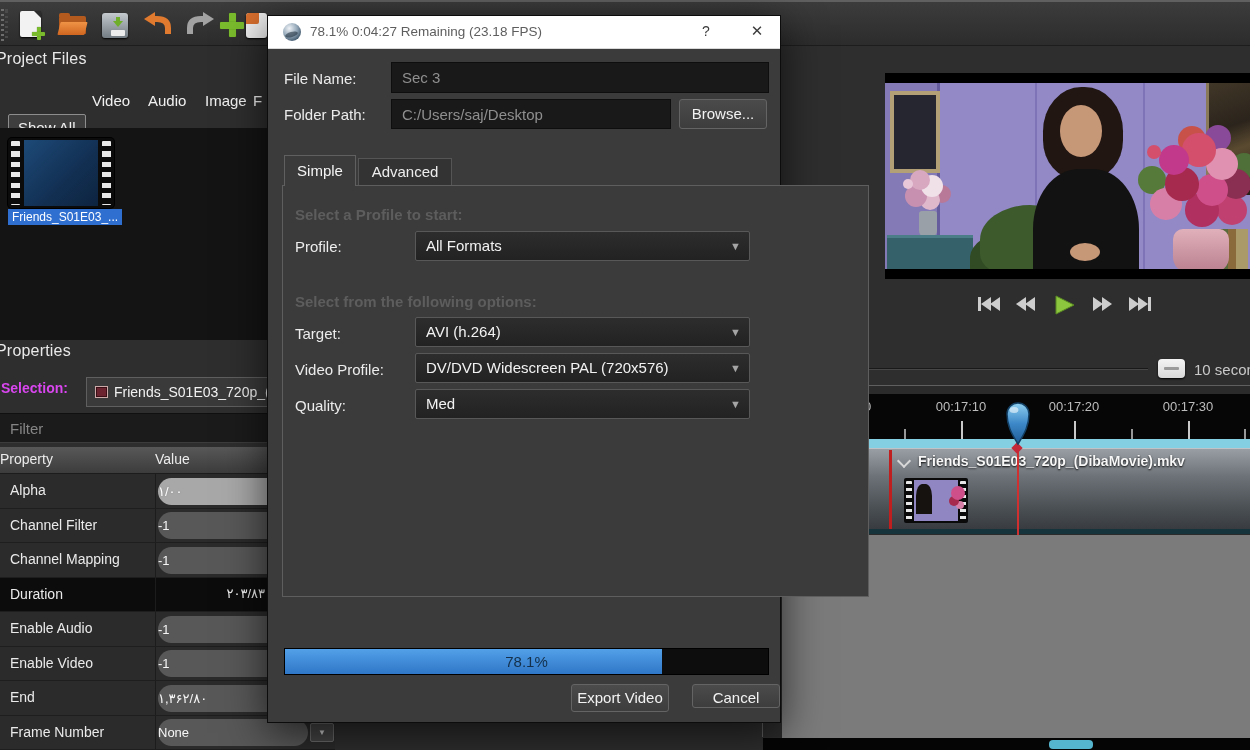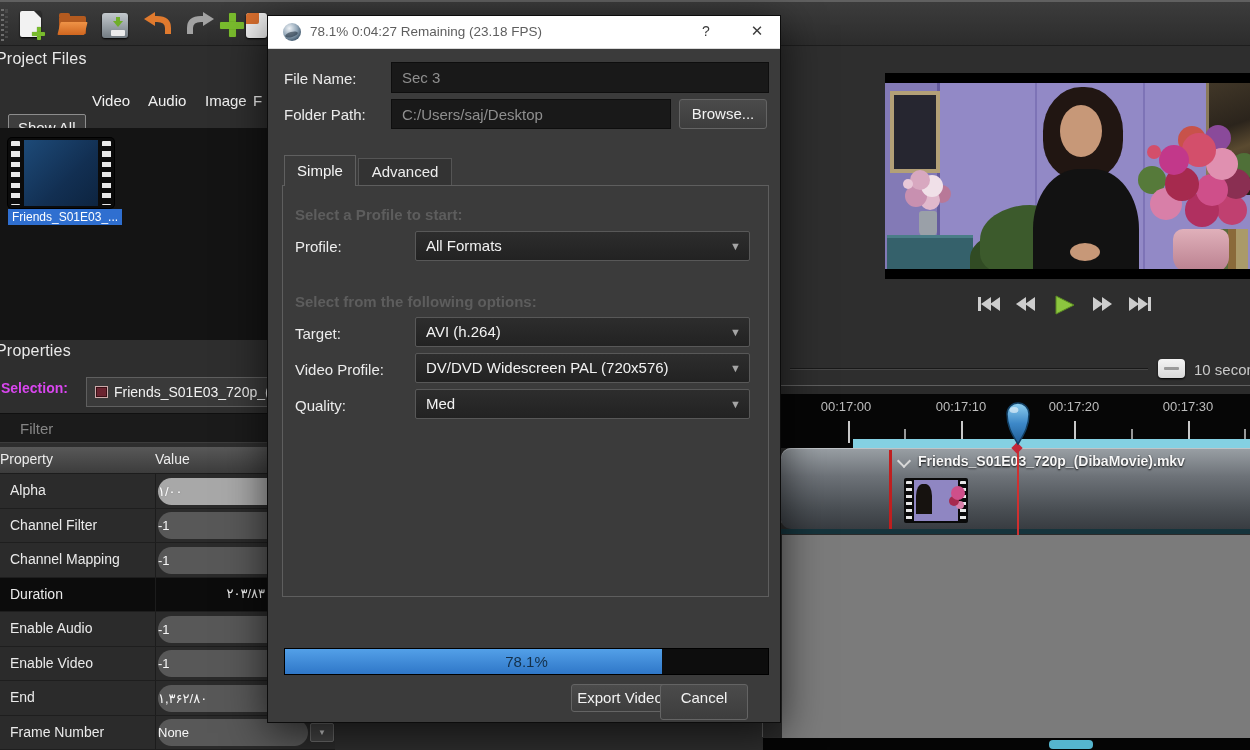--- a/index.html
+++ b/index.html
@@ -48,21 +48,21 @@
   .sprockets { position:absolute; top:3px; bottom:3px; width:9px;
      background:repeating-linear-gradient(to bottom,#e8e8e8 0 5px,transparent 5px 10.5px); border-radius:1px; }
   .film-center { position:absolute; left:16px; right:16px; top:2px; bottom:2px;
      background:linear-gradient(135deg,#1d4a78 0%,#122f52 60%,#0d2440 100%); }
   #file-label { left:8px; top:81px; background:#2f6fd0; color:#fff; font-size:12px; padding:1px 4px; white-space:nowrap; }
   #selection-btn { left:86px; top:331px; width:249px; height:30px; background:#3a3a3a; border:1px solid #5f5f5f;
      color:#f2f2f2; font-size:14px; display:flex; align-items:center; gap:6px; padding-left:8px; overflow:hidden; white-space:nowrap; }
   .clip-ico { width:13px; height:12px; flex:0 0 13px; background:#6b2430; border:1px solid #caa;
      box-shadow:inset 0 0 0 1px #3a1016; }
   #filter-input { left:0; top:367px; width:335px; height:30px; background:#1b1b1b; border-top:1px solid #101010;
-     border-bottom:1px solid #3c3c3c; color:#858585; font-size:15px; line-height:30px; padding-left:20px; }
+     border-bottom:1px solid #3c3c3c; color:#858585; font-size:15px; line-height:30px; padding-left:10px; }
   #prop-header { left:0; top:401px; width:335px; height:27px; background:linear-gradient(#585858,#3c3c3c);
      border-bottom:1px solid #1c1c1c; color:#ececec; font-size:14px; }
   #prop-header .hcell { position:absolute; top:4px; }
   #prop-rows { left:0; top:428px; width:335px; }
   .prow { position:relative; height:34.5px; background:#2b2b2b; border-bottom:1px solid #1e1e1e; }
   .prow::before { content:""; position:absolute; left:155px; top:0; bottom:0; width:1px; background:#1c1c1c; }
   .prow.dark { background:#0c0c0c; }
   .pname { position:absolute; left:10px; top:8px; color:#eaeaea; font-size:14px; }
   .pill { position:absolute; left:158px; top:3.5px; width:150px; height:27px; border-radius:13.5px;
      background:#585858; color:#f6f6f6; font-size:13px; text-align:left; line-height:27px; }
@@ -152,21 +152,21 @@
   .dim { color:#5d5d5d; font-weight:bold; }
   .dinput { position:absolute; background:#191919; border:1px solid #0e0e0e; color:#8f8f8f; font-size:15px;
      line-height:29px; padding-left:10px; white-space:nowrap; overflow:hidden; }
   .dbtn { position:absolute; background:linear-gradient(#4b4b4b,#3d3d3d); border:1px solid #646464; border-radius:3px;
      color:#f2f2f2; font-size:15px; text-align:center; cursor:pointer; }
   .tab { position:absolute; font-size:15px; text-align:center; cursor:pointer; }
   .tab.active { left:16px; top:139px; width:72px; height:31px; line-height:29px; background:#3b3b3b;
      border:1px solid #606060; border-bottom:none; color:#f5f5f5; z-index:2; }
   .tab.inactive { left:90px; top:142px; width:94px; height:28px; line-height:26px; background:#333;
      border:1px solid #555; border-bottom:none; color:#ededed; }
-  #tab-panel { position:absolute; left:14px; top:169px; width:487px; height:412px; border:1px solid #5e5e5e; background:#3b3b3b; }
+  #tab-panel { position:absolute; left:14px; top:169px; width:587px; height:412px; border:1px solid #5e5e5e; background:#3b3b3b; }
   .combo { position:absolute; height:30px; background:linear-gradient(#2d2d2d,#222); border:1px solid #585858;
      border-radius:2px; color:#f2f2f2; font-size:15px; line-height:28px; padding-left:10px; cursor:pointer; }
   .combo .carr { position:absolute; right:8px; top:0; color:#a5a5a5; font-size:11px; line-height:28px; }
   #progress { position:absolute; left:16px; top:632px; width:485px; height:27px; background:#0d0d0d; border:1px solid #000; }
   #progress-fill { position:absolute; left:0; top:0; height:100%; background:linear-gradient(#53a0e8,#2f77c8); }
   #progress-label { position:absolute; left:0; top:0; width:100%; text-align:center; line-height:26px;
      color:#14304a; font-size:15px; }
 </style>
 </head>
 <body>
@@ -437,16 +437,16 @@
         <span class="carr">▼</span>
       </div>
     </div>
 
     <div id="progress">
       <div id="progress-fill" style="width: 78.1%;"></div>
       <div id="progress-label">78.1%</div>
     </div>
 
     <div class="dbtn" style="left:303px; top:668px; width:98px; height:28px; line-height:26px">Export Video</div>
-    <div class="dbtn" style="left:392px; top:668px; width:88px; height:36px; line-height:26px">Cancel</div>
+    <div class="dbtn" style="left:424px; top:668px; width:88px; height:24px; line-height:26px">Cancel</div>
   </div>
 
 </div>
 
 </body></html>

